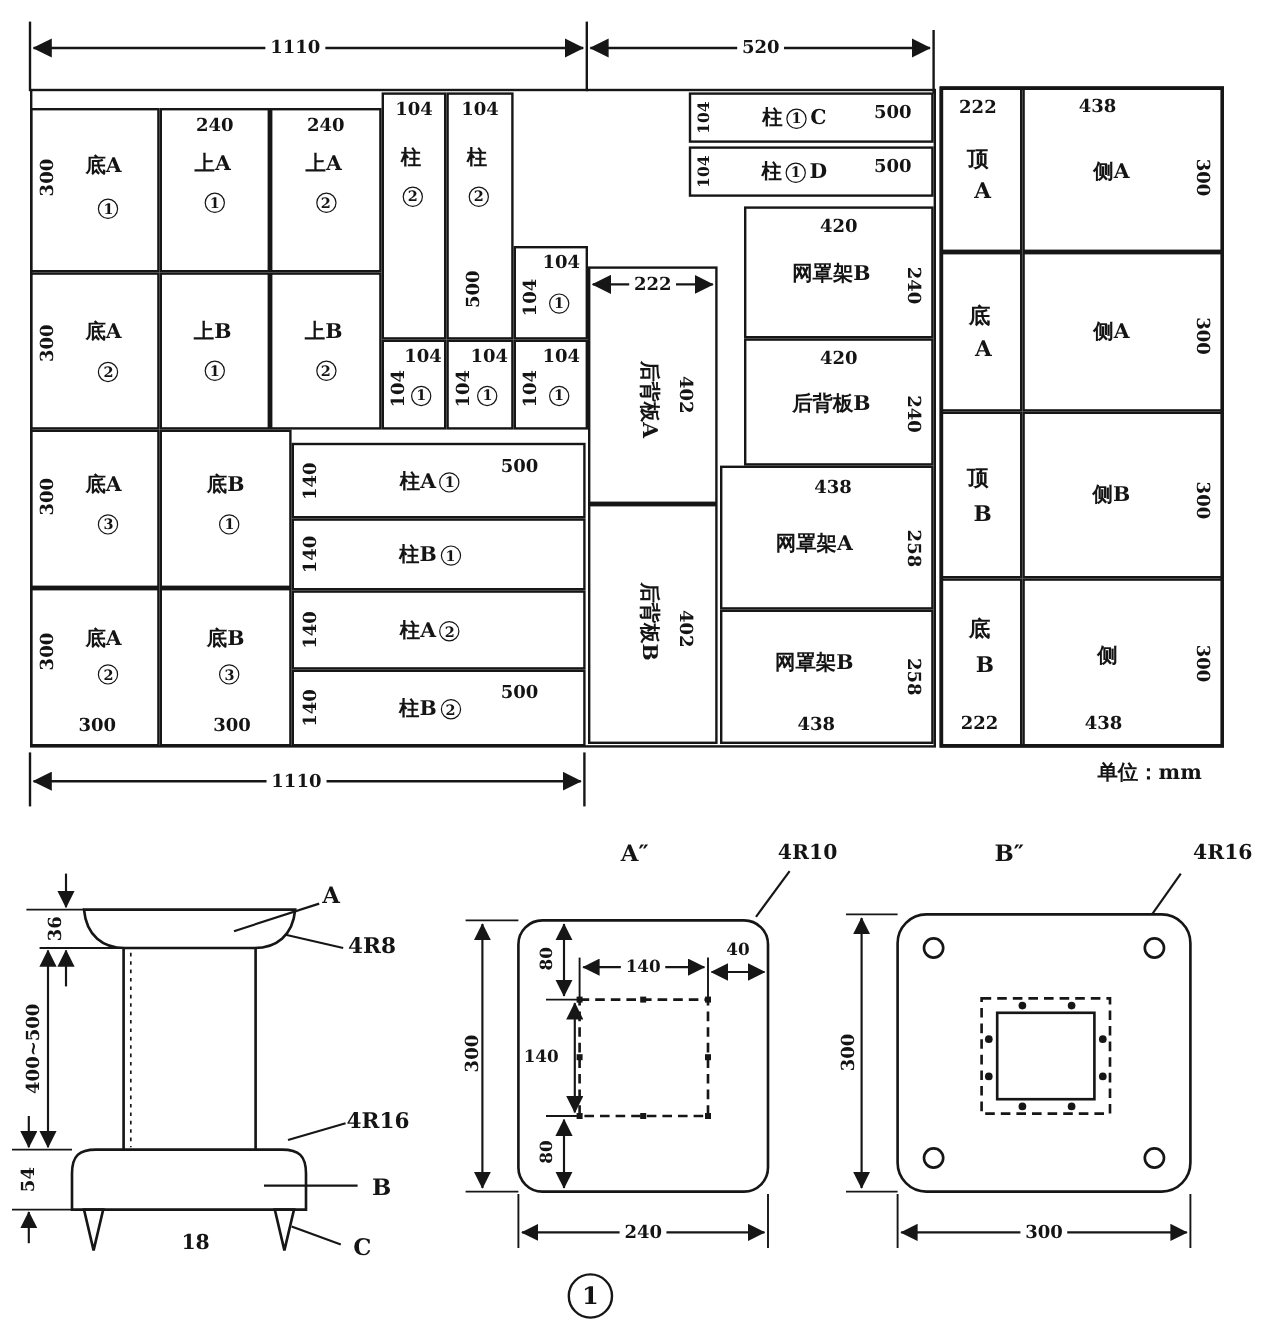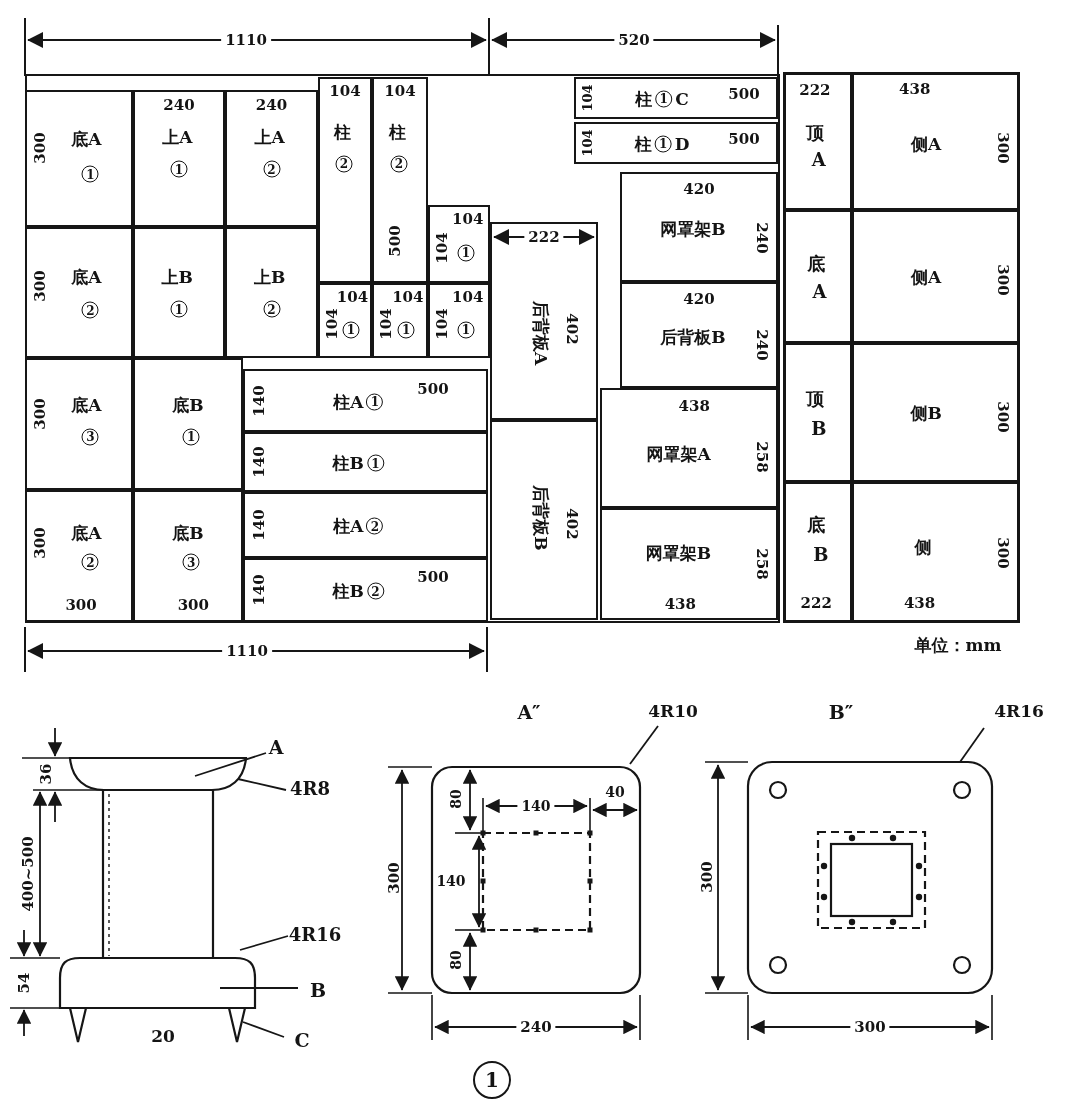--- a/index.html
+++ b/index.html
@@ -330,21 +330,21 @@
 
   <div class="lab bg" style="left:246px;top:40px">1110</div>
   <div class="lab bg" style="left:634px;top:40px">520</div>
   <div class="lab bg" style="left:247px;top:651px">1110</div>
   <div class="lab" style="left:958px;top:645px;font-size:17px">单位：mm</div>
   <div class="lab bg" style="left:544px;top:237px">222</div>
 
   <div class="lab ccw" style="left:46px;top:774px">36</div>
   <div class="lab ccw" style="left:28px;top:874px">400~500</div>
   <div class="lab ccw bg" style="left:24px;top:983px">54</div>
-  <div class="lab" style="left:163px;top:1036px;font-size:17px">20</div>
+  <div class="lab" style="left:163px;top:1036px;font-size:17px">18</div>
   <div class="lab" style="left:276px;top:747px;font-size:19px">A</div>
   <div class="lab" style="left:310px;top:789px;font-size:18px">4R8</div>
   <div class="lab" style="left:315px;top:935px;font-size:18px">4R16</div>
   <div class="lab" style="left:318px;top:990px;font-size:19px">B</div>
   <div class="lab" style="left:302px;top:1040px;font-size:19px">C</div>
 
   <div class="lab" style="left:529px;top:712px;font-size:19px">A″</div>
   <div class="lab" style="left:673px;top:711px;font-size:17px">4R10</div>
   <div class="lab ccw" style="left:394px;top:878px">300</div>
   <div class="lab bg" style="left:536px;top:1027px">240</div>

